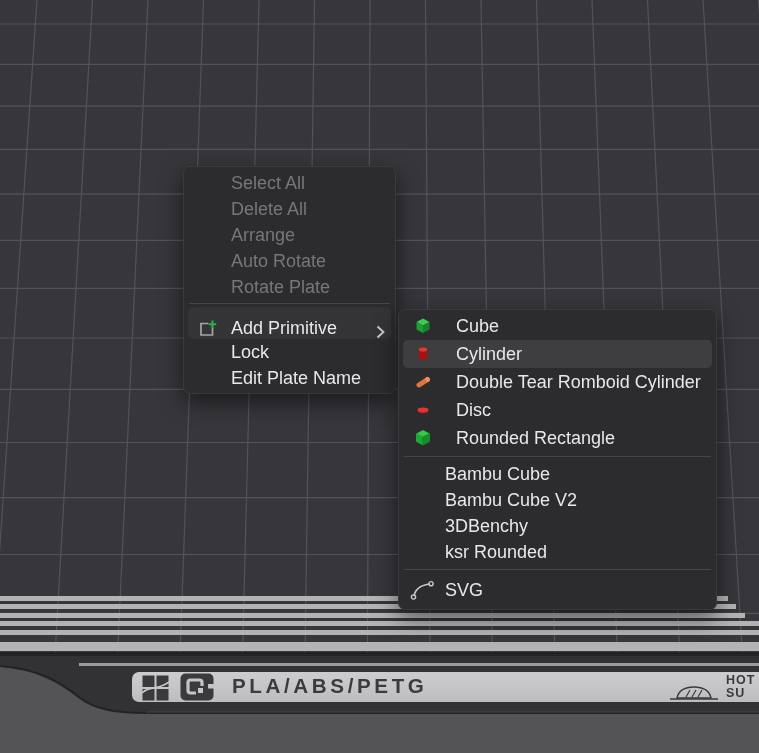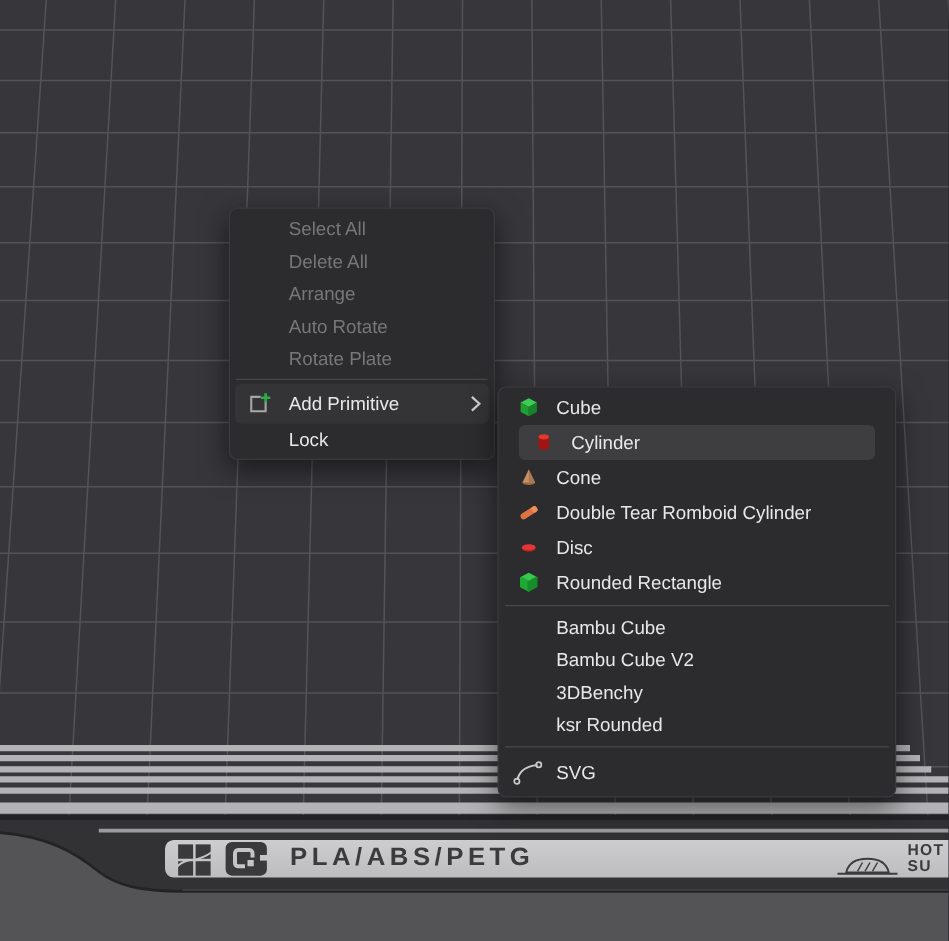--- a/index.html
+++ b/index.html
@@ -23,33 +23,33 @@
     background:linear-gradient(#cdcdcf,#bdbdbf);
     border-radius:7px 0 0 7px;z-index:5;overflow:hidden;}
   #label-bar .bicon{position:absolute;top:2px;}
   #plate-name{position:absolute;left:100px;top:3px;
     font-size:20px;font-weight:700;letter-spacing:3.5px;color:#3b3b3e;
     transform:scaleX(1.03);transform-origin:left;white-space:nowrap;}
   #warn-text{position:absolute;left:594px;top:2px;width:40px;
     font-size:12.5px;font-weight:700;line-height:13px;letter-spacing:1px;color:#3b3b3e;}
   
   .menu{position:absolute;background:#2c2c2f;border:1px solid #3a3a3d;border-radius:7px;
-    box-shadow:0 8px 22px rgba(0,0,0,.5);z-index:10;font-size:15px;color:#e8e8ea;
+    box-shadow:0 8px 22px rgba(0,0,0,.5);z-index:10;font-size:18px;color:#e8e8ea;
     box-sizing:border-box;}
   #main-menu{left:183px;top:166px;width:213px;padding:3px 0 2px;}
   #sub-menu{left:398px;top:309px;width:319px;padding:2px 0 3px;}
   .mrow{height:26px;display:flex;align-items:center;padding:0 10px 0 47px;cursor:default;}
   .mrow.disabled{color:#77777a;}
-  .mrow.iconrow{height:32px;margin:0 4px;padding:0 6px 0 9px;border-radius:5px;background:#343437;}
+  .mrow.iconrow{height:32px;margin:0 4px;padding:0 6px 0 9px;border-radius:5px;background:#343437;align-items:flex-end;}
   .micon{width:34px;display:flex;align-items:center;}
   .chevron{margin-left:auto;display:flex;align-items:center;}
   .sep{height:1px;background:#47474a;margin:3px 5px;}
   .sep2{height:1px;background:#47474a;margin:4px 5px;}
-  .srow{height:28px;display:flex;align-items:center;padding-left:14px;gap:12px;}
-  .srow.hover{background:#3e3e41;border-radius:5px;margin:0 16px;padding-left:10px;}
+  .srow{height:28px;display:flex;align-items:center;padding-left:14px;gap:23px;}
+  .srow.hover{background:#3e3e41;border-radius:5px;margin:0 4px;padding-left:10px;}
   .srow.noicon{height:26px;padding-left:46px;}
   .srow.svgrow{height:32px;padding-left:11px;gap:11px;text-align:right;}
   .sicon{width:20px;display:flex;justify-content:center;align-items:center;}
   .mlabel,.slabel{white-space:nowrap;}
 </style>
 </head>
 <body>
 
 <div id="stage">
 
@@ -156,20 +156,23 @@
       <span class="mlabel">Add Primitive</span>
       <span class="chevron">
         <svg width="9" height="14" viewBox="0 0 9 14">
           <polyline points="1.5,1.5 7.5,7 1.5,12.5" fill="none" stroke="#cdcdcf" stroke-width="1.8"></polyline>
         </svg>
       </span>
     </div>
     <div class="mrow">
       <span class="mlabel">Lock</span>
     </div>
+    <div class="mrow">
+      <span class="mlabel">Edit Plate Name</span>
+    </div>
   </div>
 
   <div id="sub-menu" class="menu">
 
     <div class="srow">
       <span class="sicon">
         <svg width="18" height="18" viewBox="0 0 18 18">
           <polygon points="9,1.5 15.5,5 9,8.5 2.5,5" fill="#3ecb52"></polygon>
           <polygon points="2.5,5 9,8.5 9,16 2.5,12.5" fill="#1e9e33"></polygon>
           <polygon points="15.5,5 9,8.5 9,16 15.5,12.5" fill="#168427"></polygon>
@@ -182,30 +185,20 @@
       <span class="sicon">
         <svg width="18" height="18" viewBox="0 0 18 18">
           <path d="M4.8,4.5 L4.8,12.8 A4.2,2.1 0 0 0 13.2,12.8 L13.2,4.5 Z" fill="#a31313"></path>
           <ellipse cx="9" cy="4.5" rx="4.2" ry="2.1" fill="#e3392c"></ellipse>
         </svg>
       </span>
       <span class="slabel">Cylinder</span>
     </div>
 
 
-    <div class="srow">
-      <span class="sicon">
-        <svg width="18" height="18" viewBox="0 0 18 18">
-          <ellipse cx="9" cy="13" rx="5" ry="2" fill="#9c6a45"></ellipse>
-          <path d="M9,2.5 L14,13 L4,13 Z" fill="#c79064"></path>
-          <path d="M9,2.5 L14,13 L9,13 Z" fill="#aa7850"></path>
-        </svg>
-      </span>
-      <span class="slabel">Cone</span>
-    </div>
 
     <div class="srow">
       <span class="sicon">
         <svg width="18" height="18" viewBox="0 0 18 18">
           <g transform="rotate(-33 9 9)">
             <rect x="1.5" y="6.8" width="15" height="5" rx="2.5" fill="#df7340"></rect>
             <rect x="12" y="6.8" width="4.5" height="5" rx="2.2" fill="#ef9058"></rect>
           </g>
         </svg>
       </span>

